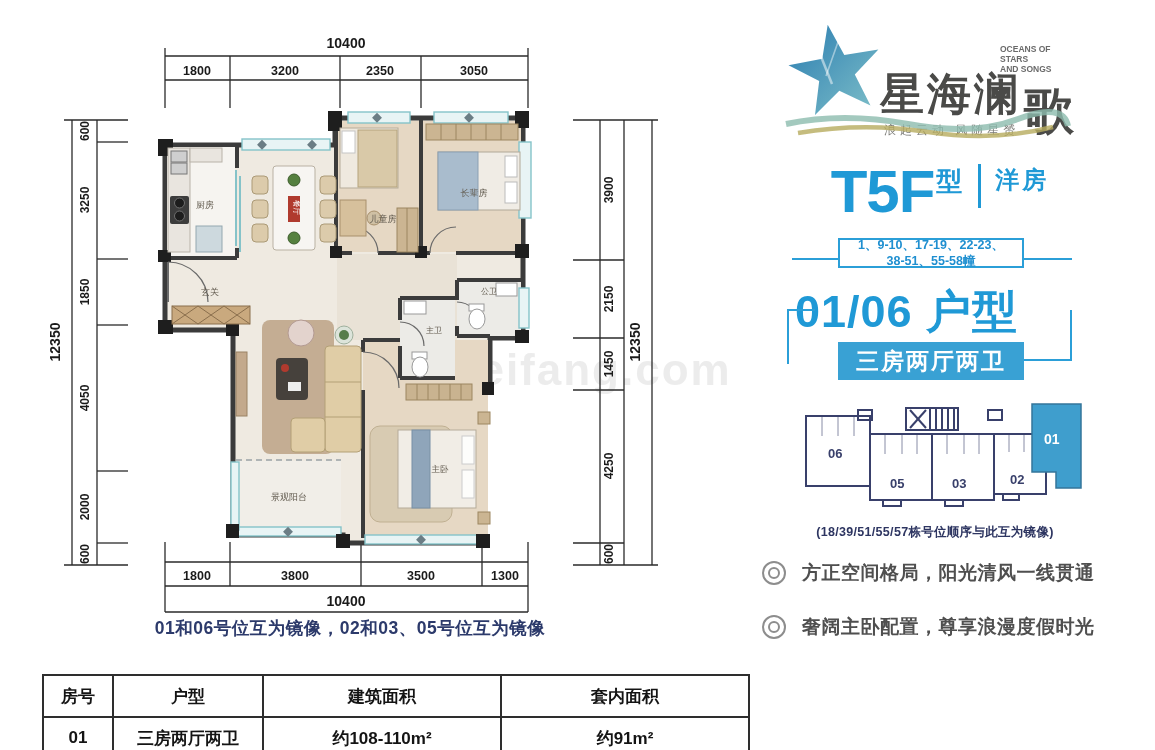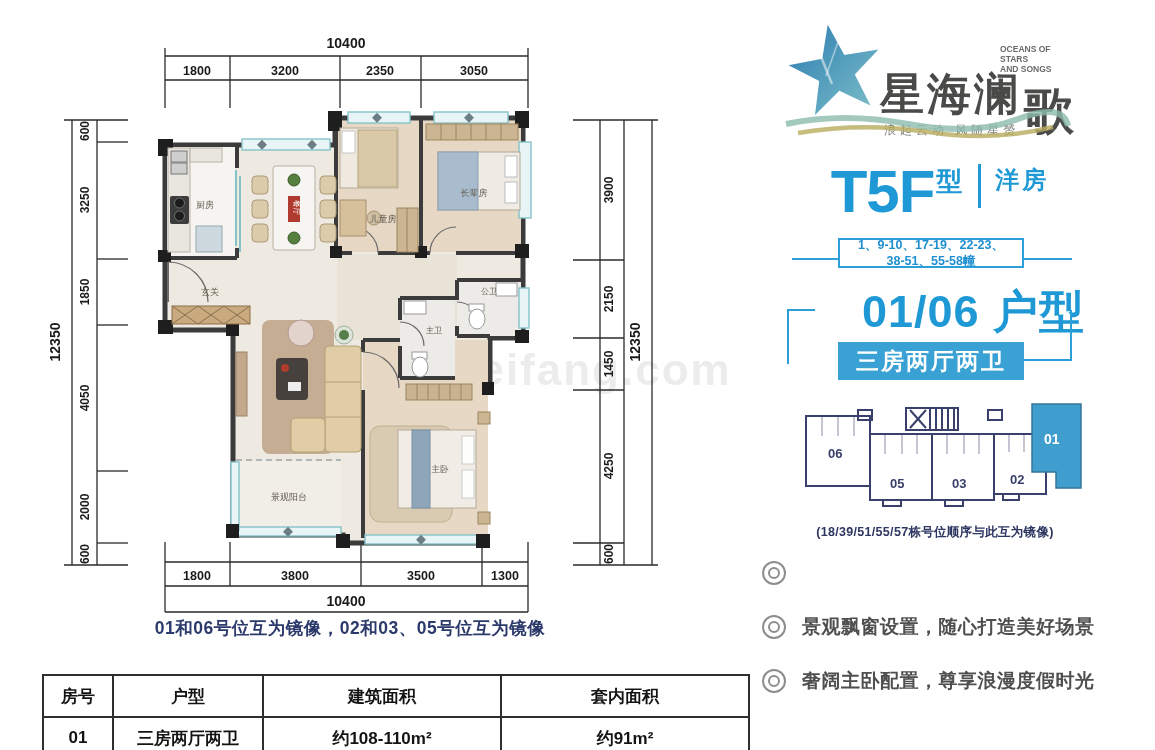--- a/index.html
+++ b/index.html
@@ -13,21 +13,21 @@
   .type-code{font-size:60px;line-height:56px;font-weight:bold;color:#1f99d6;letter-spacing:-1px;}
   .type-suffix{font-size:26px;font-weight:bold;color:#1f99d6;margin:0 0 4px 2px;}
   .type-divider{width:3px;height:44px;background:#1f99d6;margin:0 14px 4px 16px;}
   .type-category{font-size:24px;color:#1f99d6;letter-spacing:3px;margin-bottom:6px;font-weight:600;}
   .bld-line{background:#2b9fd8;height:2px;}
   .bld-box{
     left:838px;top:342px;width:186px;height:38px;border:2px solid #2b9fd8;background:#fff;
     display:flex;flex-direction:column;justify-content:center;align-items:center;box-sizing:border-box;
   }
   .bld-box div{font-size:12.5px;font-weight:bold;color:#1f8fd0;line-height:1.3;}
-  .unit-title{left:795px;top:282px;width:290px;text-align:right;font-size:45px;font-weight:bold;color:#1f99d6;letter-spacing:1px;}
+  .unit-title{left:795px;top:282px;width:290px;text-align:left;font-size:45px;font-weight:bold;color:#1f99d6;letter-spacing:1px;}
   .bracket-l{left:787px;top:309px;width:26px;height:53px;border-top:2px solid #2b9fd8;border-left:2px solid #2b9fd8;}
   .bracket-r-v{left:1070px;top:310px;width:2px;height:51px;background:#2b9fd8;}
   .bracket-r-h{left:1024px;top:359px;width:48px;height:2px;background:#2b9fd8;}
   .layout-badge{
     left:838px;top:342px;width:186px;height:38px;background:#39a1d4;color:#fff;
     display:flex;align-items:center;justify-content:center;font-size:23px;font-weight:bold;letter-spacing:2px;
   }
   .keyplan-caption{left:780px;top:524px;width:310px;text-align:center;font-size:12.5px;font-weight:bold;color:#2d3561;letter-spacing:0.3px;}
   .features{left:762px;top:546px;width:375px;list-style:none;margin:0;padding:0;}
   .features li{height:54px;display:flex;align-items:center;}
@@ -388,26 +388,21 @@
     <text x="212" y="88" font-size="13" fill="#39406b">02</text>
   </g>
 </svg>
 <div class="abs keyplan-caption">(18/39/51/55/57栋号位顺序与此互为镜像)</div>
 
 <ul class="abs features">
   <li>
     <span class="feat-icon">
         <span class="feat-icon-inner"></span>
       </span>
-  </li>
-  <li>
-    <span class="feat-icon">
-        <span class="feat-icon-inner"></span>
-      </span>
-    <span class="feat-text">景观飘窗设置，随心打造美好场景</span>
+    <span class="feat-text">方正空间格局，阳光清风一线贯通</span>
   </li>
   <li>
     <span class="feat-icon">
         <span class="feat-icon-inner"></span>
       </span>
     <span class="feat-text">奢阔主卧配置，尊享浪漫度假时光</span>
   </li>
 </ul>
 
 <div class="abs mirror-note">01和06号位互为镜像，02和03、05号位互为镜像</div>

